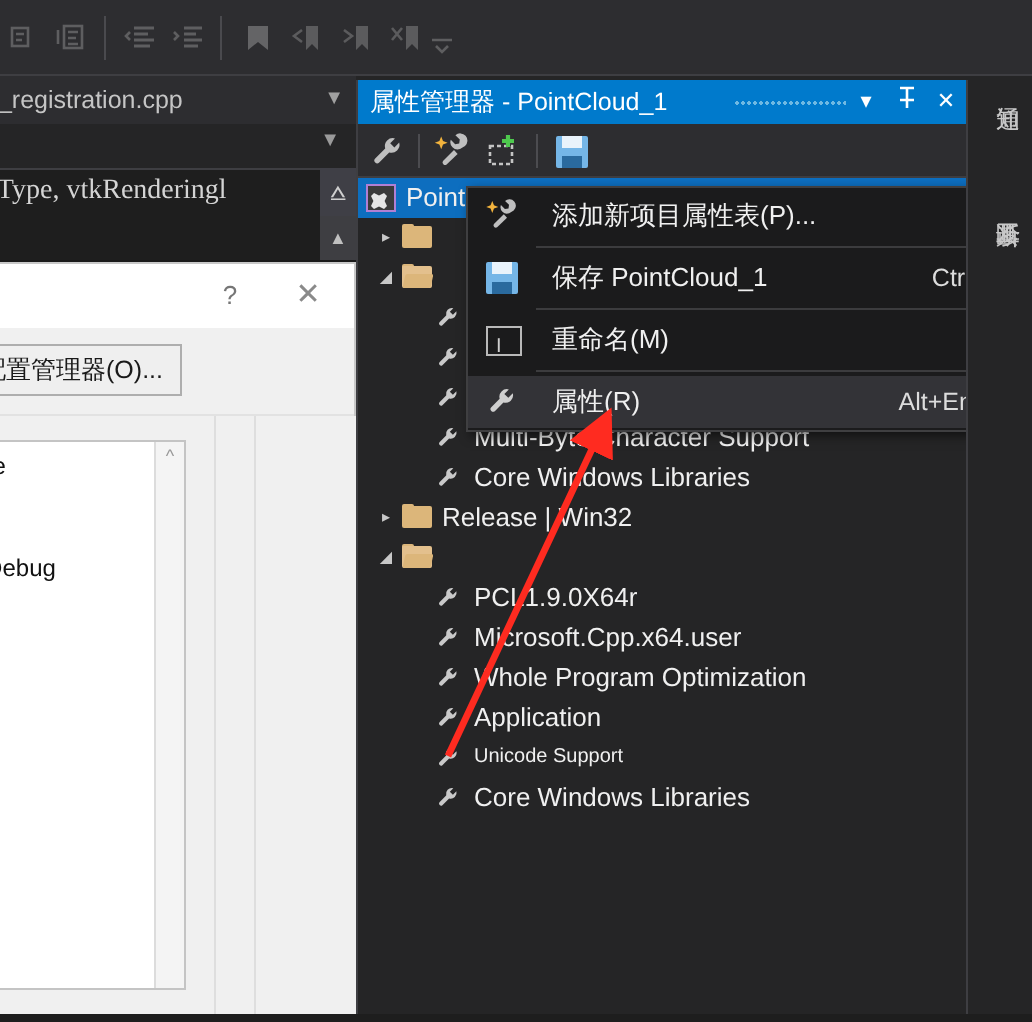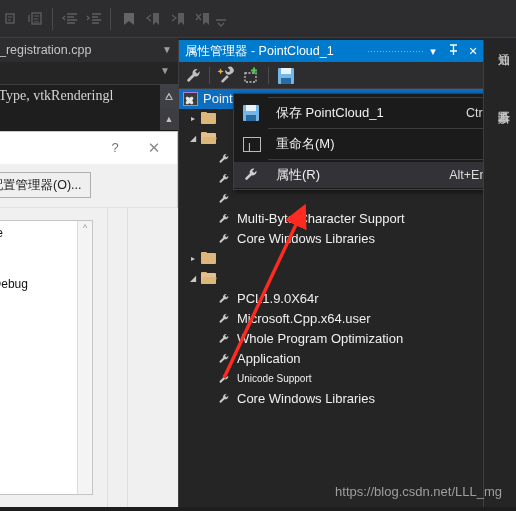--- a/index.html
+++ b/index.html
@@ -642,20 +642,21 @@
           <span class="tlabel" style="left: 58px; font-size: 13px;">Core Windows Libraries</span>
         </div>
         <div class="tree-row">
           <span class="twisty" style="left: 8px;">▸</span>
           <span class="ticon" style="left: 22px;">
             <div class="folder-ic">
               <div class="tab"></div>
               <div class="bk"></div>
             </div>
           </span>
+          <span class="tlabel" style="left: 42px; font-size: 13px;">Release | Win32</span>
         </div>
         <div class="tree-row">
           <span class="twisty" style="left: 8px;">◢</span>
           <span class="ticon" style="left: 22px;">
             <div class="folder-ic open">
               <div class="tab"></div>
               <div class="bk"></div>
             </div>
           </span>
         </div>
@@ -692,20 +693,28 @@
         <div class="tree-row">
           <span class="ticon" style="left: 38px;"><svg class="wrench-ic" width="14" height="14" viewBox="0 0 20 20">
               <path d="M13.8 3a4.2 4.2 0 0 0-5.1 5.2L3.9 13a1.5 1.5 0 0 0 2.1 2.1l4.8-4.8A4.2 4.2 0 0 0 16 5.2l-2.5 2.5-2.2-2.2z" fill="#c9c9c9"></path>
             </svg></span>
           <span class="tlabel" style="left: 58px; font-size: 13px;">Core Windows Libraries</span>
         </div>
       </div>
   </div>
 
   <div id="context-menu">
+      <div class="menu-item">
+        <span class="mi-icon"><svg width="18" height="18" viewBox="0 0 20 20">
+            <path d="M14 8.5a3.6 3.6 0 0 1-4.6-4.6l2.2 2.2 2-.3.3-2-2.2-2.2A3.6 3.6 0 0 1 16.5 7z" fill="#bfbfbf"></path>
+            <path d="M11 9l-5.5 5.5a1.3 1.3 0 0 0 1.8 1.8L12.8 11z" fill="#bfbfbf"></path>
+            <path d="M4.6 1.6l.95 2.4 2.4.95-2.4.95-.95 2.4-.95-2.4-2.4-.95 2.4-.95z" fill="#f2b33d"></path>
+          </svg></span>
+        <span class="mi-label">添加新项目属性表(P)...</span>
+      </div>
       <div class="menu-sep"></div>
       <div class="menu-item">
         <span class="mi-icon">
           <div class="floppy" style="margin:1px 0 0 1px;"></div>
         </span>
         <span class="mi-label">保存 PointCloud_1</span>
         <span class="mi-shortcut">Ctrl+S</span>
       </div>
       <div class="menu-sep"></div>
       <div class="menu-item">
@@ -732,14 +741,13 @@
   <svg id="arrow-annotation" viewBox="0 0 516 511">
     <defs>
       <marker id="ahead" markerWidth="7" markerHeight="7" refX="3" refY="3.5" orient="auto">
         <path d="M0,0 L7,3.5 L0,7 z" fill="#ff2b20"></path>
       </marker>
     </defs>
     <line x1="224" y1="378" x2="300" y2="216" stroke="#ff2b20" stroke-width="3.4" marker-end="url(#ahead)"></line>
   </svg>
 
   <div id="bottom-bar"></div>
-  <div id="watermark">https://blog.csdn.net/LLL_mg</div>
 </div>
 
 </body></html>

